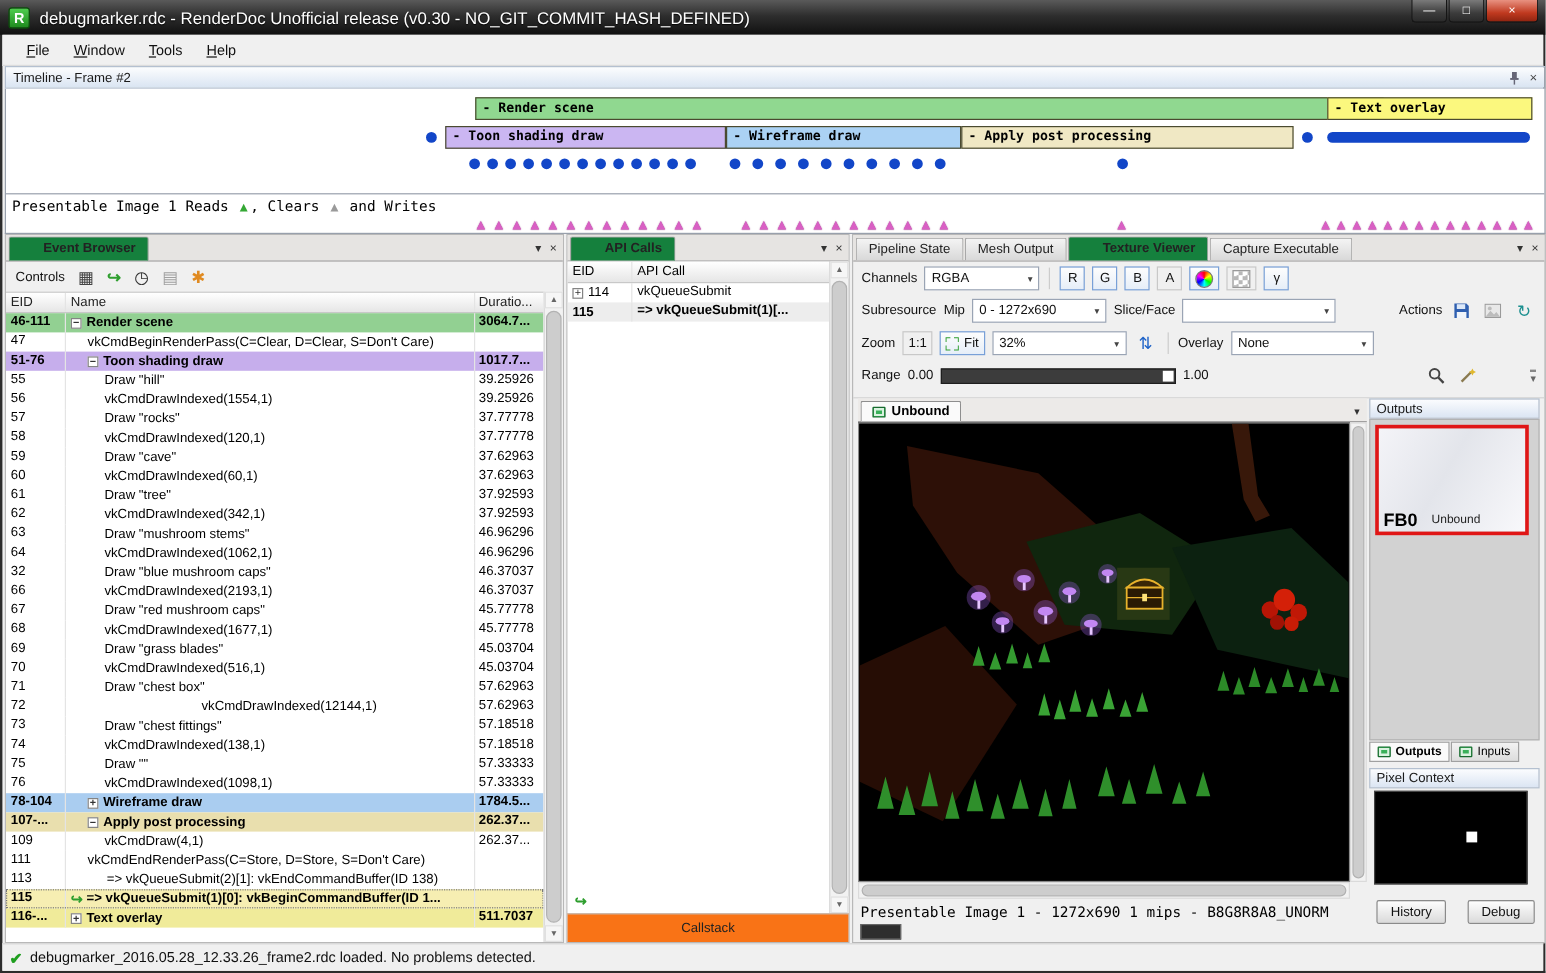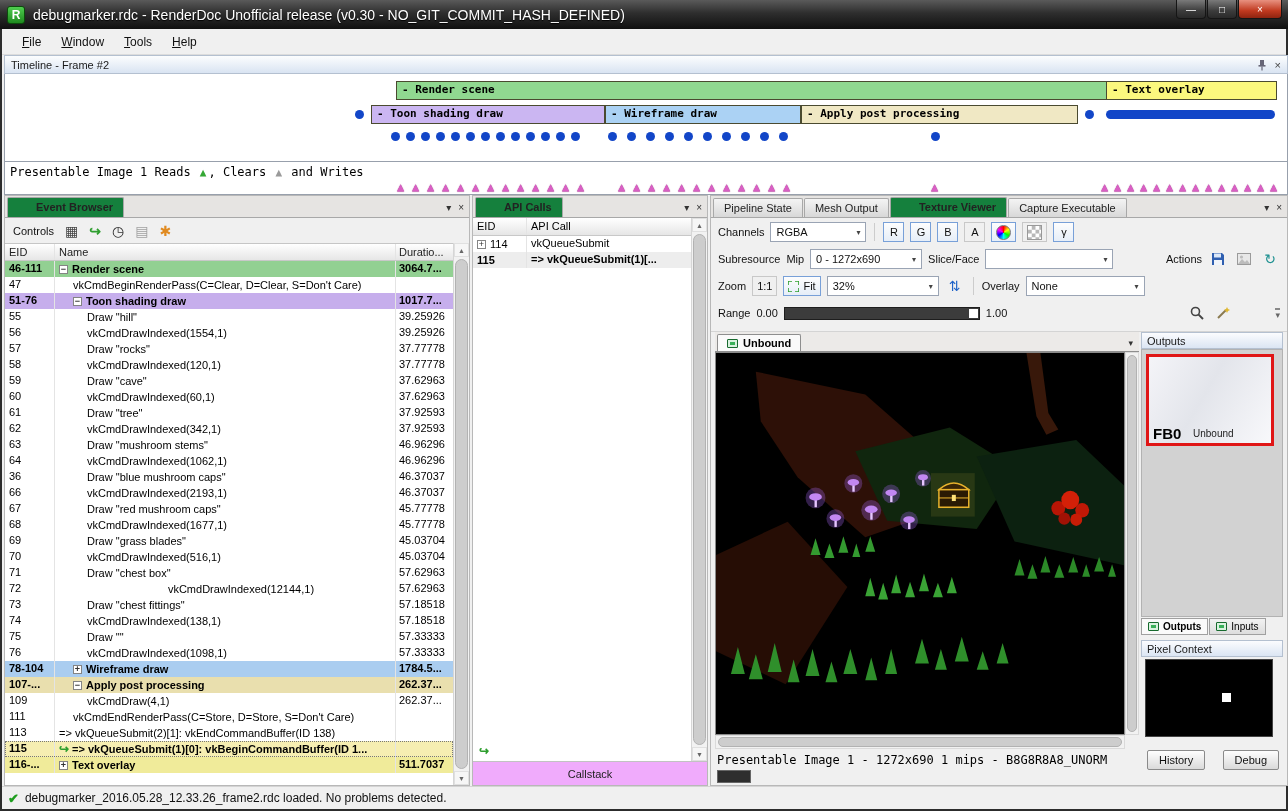--- a/index.html
+++ b/index.html
@@ -84,21 +84,21 @@
   
   .api-panel{left:470px;width:236px;}
   .api-table{position:absolute;top:22px;left:0;right:16px;bottom:24px;background:#fff;overflow:hidden;}
   .api-header{display:flex;height:18px;background:linear-gradient(#ffffff,#e6e6e6);
     border-bottom:1px solid #c8c8c8;font-size:11px;line-height:17px;}
   .api-eid{width:54px;padding-left:4px;border-right:1px solid #e4e4e4;flex-shrink:0;display:flex;align-items:center;}
   .api-call{flex:1;padding-left:4px;overflow:hidden;white-space:nowrap;}
   .api-row{display:flex;height:16px;line-height:15px;font-size:11px;}
   .api-row.selected{background:#ededed;}
   .api-flow{position:absolute;bottom:28px;left:6px;}
-  .callstack{position:absolute;bottom:0;left:0;right:0;height:24px;background:#f0abfc;border-top:1px solid #c2c2c2;
+  .callstack{position:absolute;bottom:0;left:0;right:0;height:24px;background:#f97316;border-top:1px solid #c2c2c2;
     display:flex;align-items:center;justify-content:center;font-size:11px;color:#222;}
   .api-panel .vscroll{top:22px;bottom:24px;}
 
   
   .right-panel{left:708px;width:578px;}
   .rp-toolbar{position:absolute;top:22px;left:0;right:0;height:114px;border-bottom:1px solid #d4d4d4;font-size:11px;color:#111;}
   .rp-row{display:flex;align-items:center;gap:6px;height:26px;padding:0 7px;margin-top:1px;}
   .combo{height:20px;background:#fff;border:1px solid #9aa4b4;display:flex;align-items:center;
     padding:0 5px;font-size:11px;gap:6px;}
   .combo .arr{margin-left:auto;font-size:8px;color:#444;}
@@ -394,21 +394,21 @@
             <div class="eb-dur">46.96296</div>
           </div>
           <div class="eb-row">
             <div class="eb-eid">64</div>
             <div class="eb-name" style="padding-left: 32px;">
               <span>vkCmdDrawIndexed(1062,1)</span>
             </div>
             <div class="eb-dur">46.96296</div>
           </div>
           <div class="eb-row">
-            <div class="eb-eid">36</div>
+            <div class="eb-eid">32</div>
             <div class="eb-name" style="padding-left: 32px;">
               <span>Draw "blue mushroom caps"</span>
             </div>
             <div class="eb-dur">46.37037</div>
           </div>
           <div class="eb-row">
             <div class="eb-eid">66</div>
             <div class="eb-name" style="padding-left: 32px;">
               <span>vkCmdDrawIndexed(2193,1)</span>
             </div>
@@ -509,21 +509,21 @@
           </div>
           <div class="eb-row">
             <div class="eb-eid">111</div>
             <div class="eb-name" style="padding-left: 18px;">
               <span>vkCmdEndRenderPass(C=Store, D=Store, S=Don't Care)</span>
             </div>
             <div class="eb-dur"></div>
           </div>
           <div class="eb-row">
             <div class="eb-eid">113</div>
-            <div class="eb-name" style="padding-left: 4px;">
+            <div class="eb-name" style="padding-left: 4px; justify-content: center;">
               <span>=&gt; vkQueueSubmit(2)[1]: vkEndCommandBuffer(ID 138)</span>
             </div>
             <div class="eb-dur"></div>
           </div>
           <div class="eb-row hl-selected bold">
             <div class="eb-eid">115</div>
             <div class="eb-name" style="padding-left: 4px;">
               <span class="flow-icon">↪</span>
               <span>=&gt; vkQueueSubmit(1)[0]: vkBeginCommandBuffer(ID 1...</span>
             </div>

